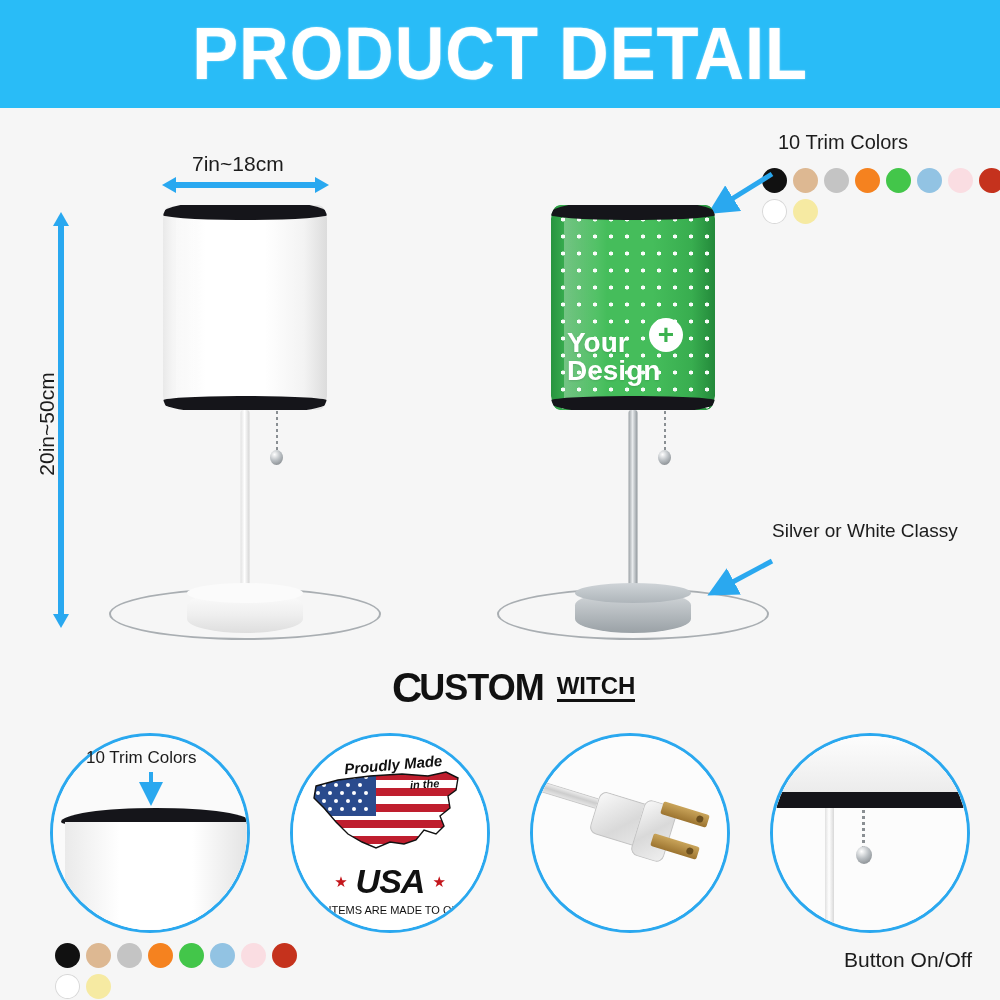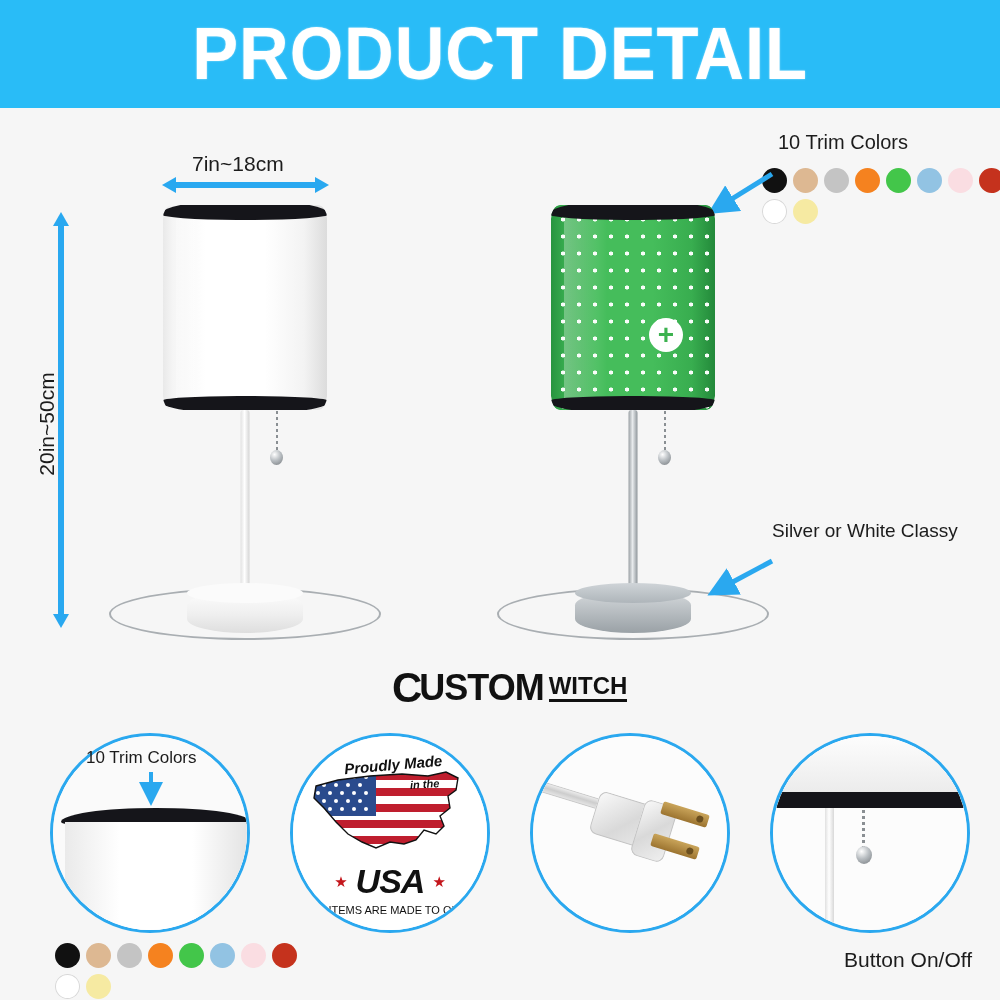--- a/index.html
+++ b/index.html
@@ -150,21 +150,21 @@
 
   
   .logo { position: absolute; display: flex; align-items: center; }
   .logo-c {
     font-size: 42px; font-weight: bold; color: #111;
     letter-spacing: -3px; line-height: 1;
   }
   .logo-main { font-size: 36px; font-weight: bold; color: #111; letter-spacing: -1px; line-height: 1; }
   .logo-sub {
     font-size: 24px; font-weight: bold; color: #111; line-height: 1;
-    border-bottom: 3px solid #111; padding-bottom: 1px; margin-left: 5px;
+    border-bottom: 3px solid #111; padding-bottom: 1px; margin-left: 13px;
   }
 
   
   .circ {
     position: absolute; border-radius: 50%;
     border: 3px solid #2aa8ef; background: #fbfbfb;
     overflow: hidden;
   }
   .circ-inner { position: absolute; inset: 0; border-radius: 50%; overflow: hidden; }
 
@@ -253,20 +253,24 @@
     <div class="cord-ring" style="left:82px; top:383px;"></div>
     <div class="base base-white" style="left:82px; top:386px;"></div>
     <div class="base-top base-top-white" style="left:82px; top:378px;"></div>
   </div>
 
   <div class="lamp" style="left:551px; top:205px;">
     <div class="shade">
       <div class="shade-body shade-green"></div>
       <div class="dots"></div>
       <div class="shade-gloss"></div>
+      <div class="design-text">
+        <div>Your</div>
+        <div>Design</div>
+      </div>
       <div class="plus-badge">+</div>
       <div class="trim-top"></div>
       <div class="trim-bot"></div>
     </div>
     <div class="stem stem-silver" style="top:205px; height:203px;"></div>
     <div class="chain" style="left:113px; top:206px; height:42px;"></div>
     <div class="chain-bead" style="left:107px; top:245px;"></div>
     <div class="cord-ring" style="left:82px; top:383px;"></div>
     <div class="base base-silver" style="left:82px; top:386px;"></div>
     <div class="base-top base-top-silver" style="left:82px; top:378px;"></div>

